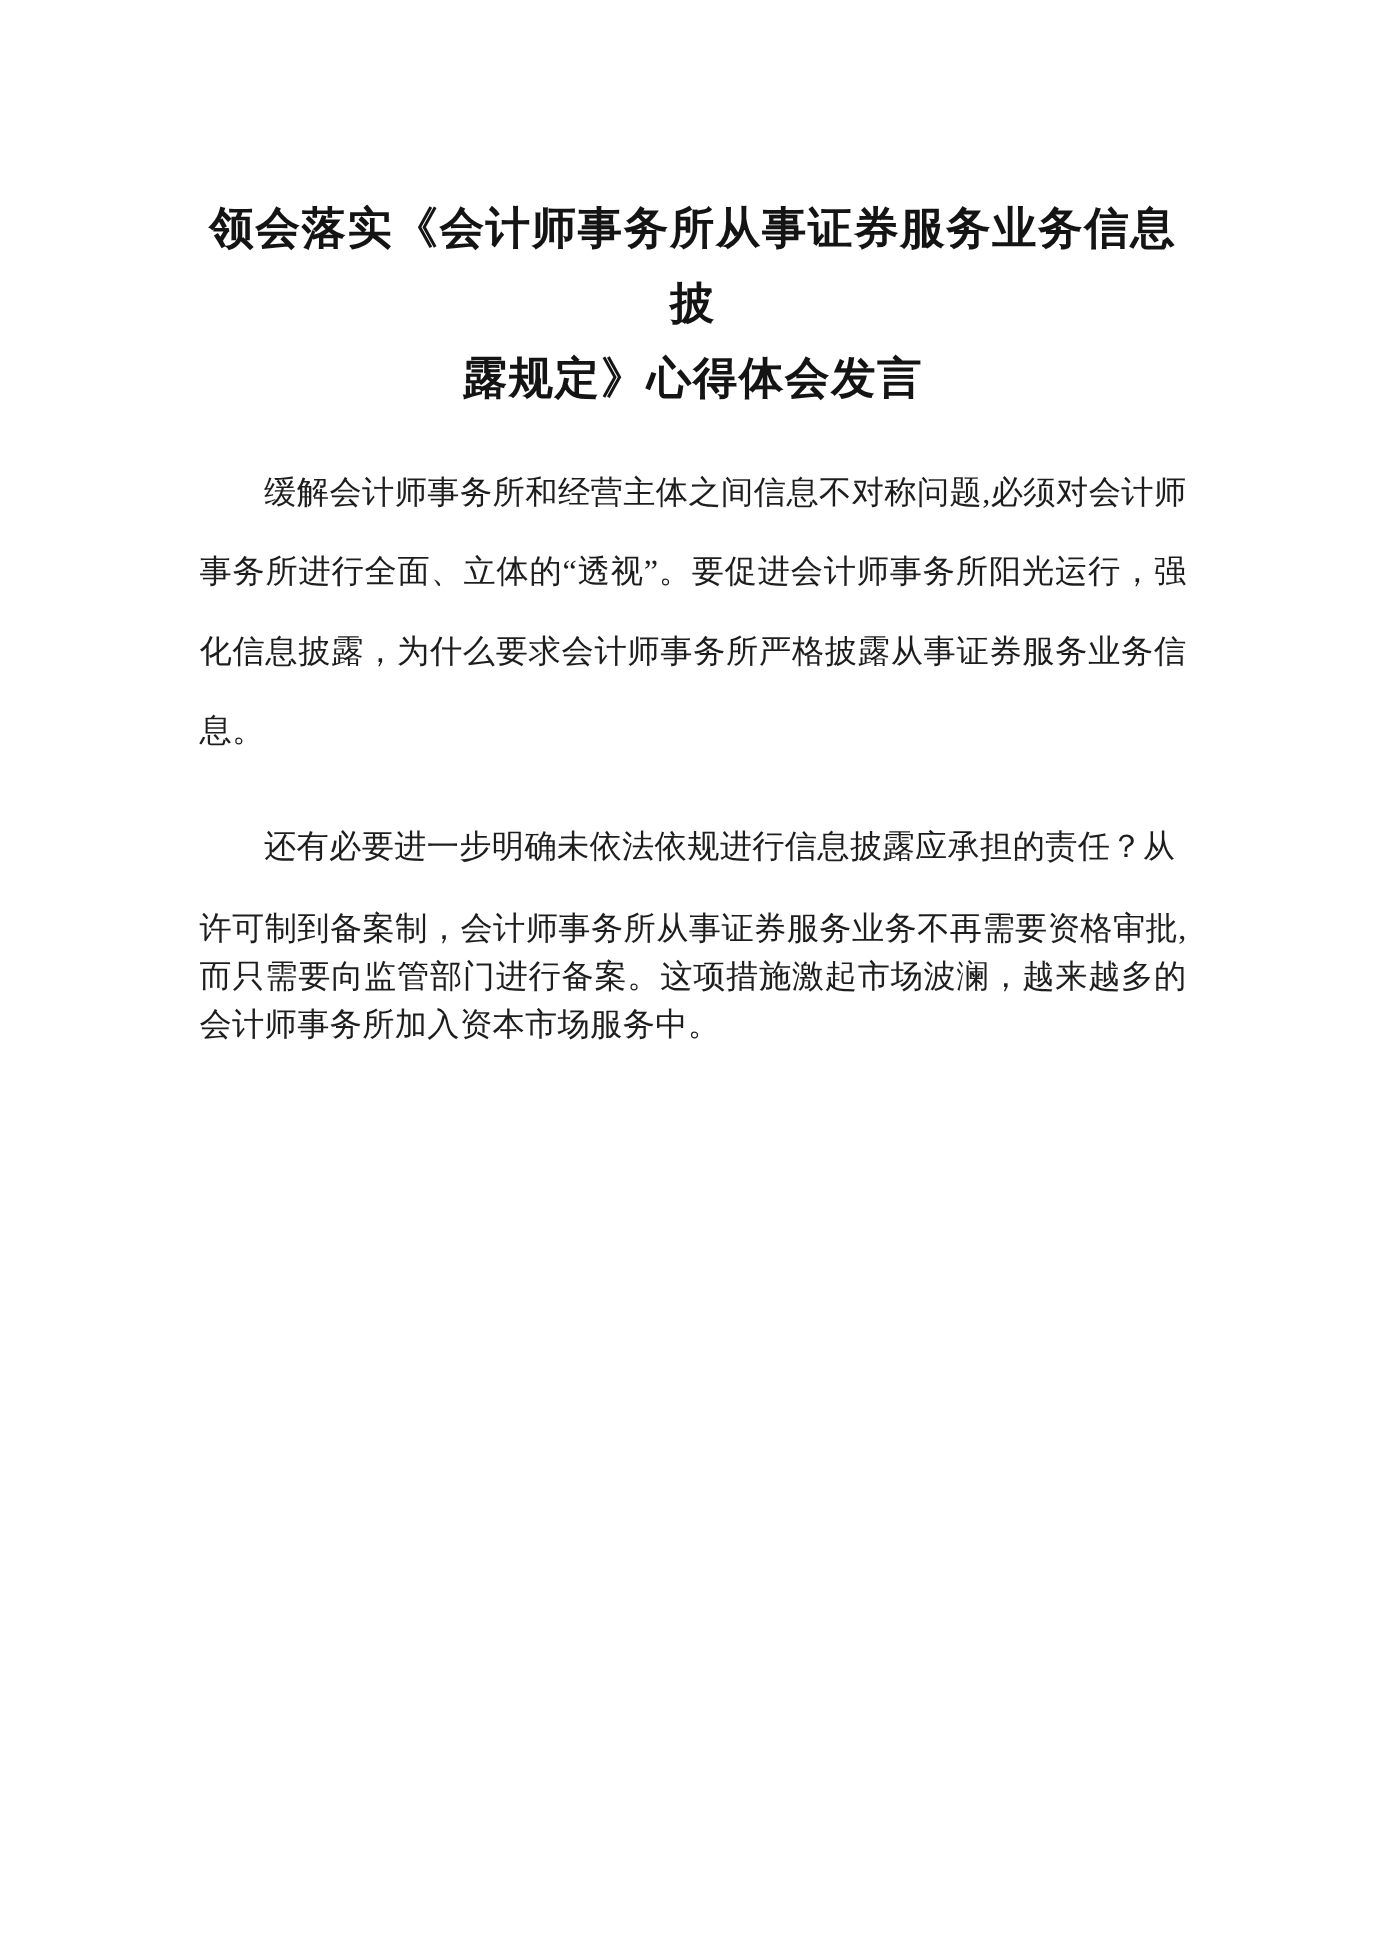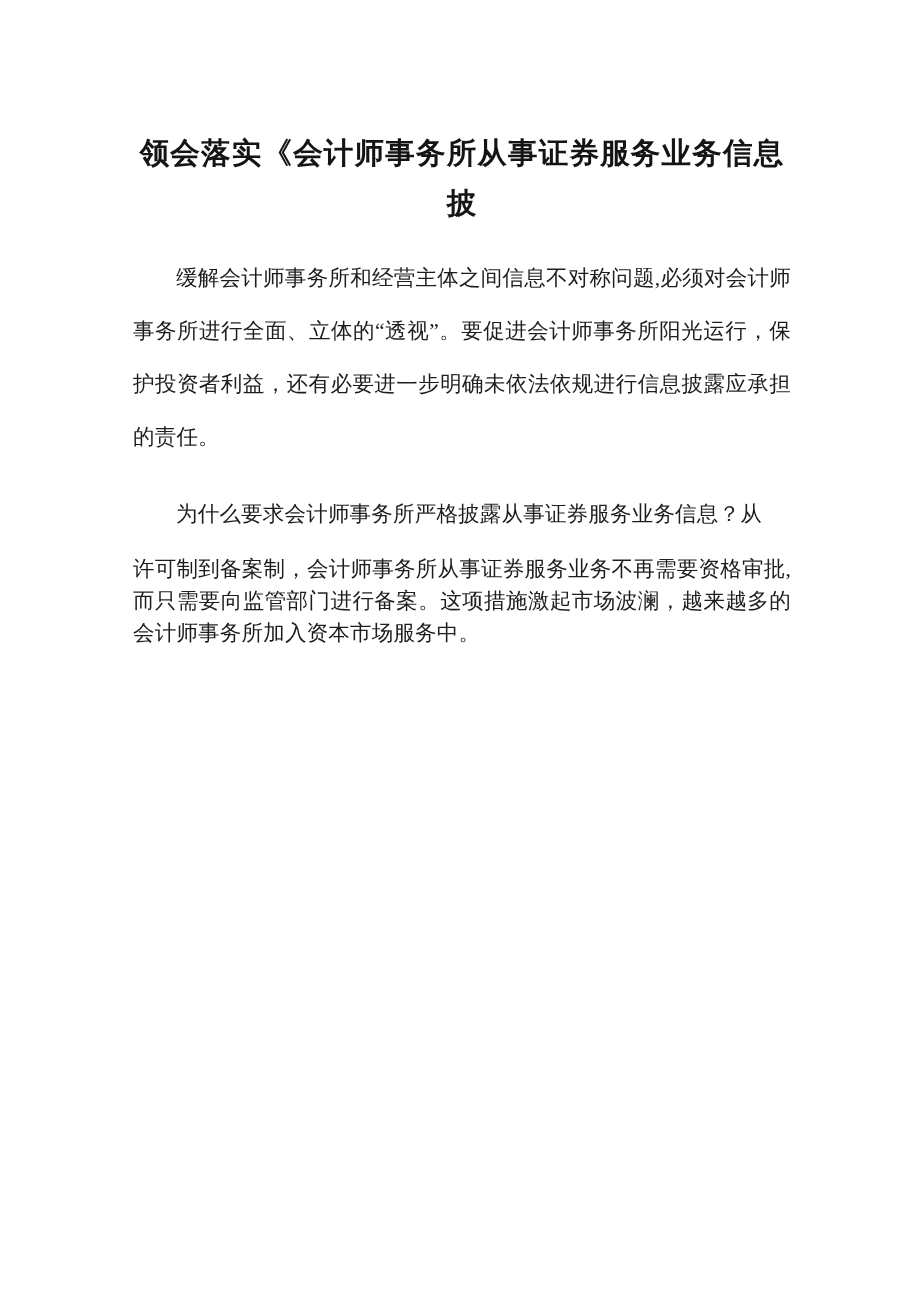--- a/index.html
+++ b/index.html
@@ -79,25 +79,26 @@
   }
 </style>
 </head>
 <body>
 
 <div class="page">
   <div class="doc">
 
     <h1 class="doc-title">
       <span>领会落实《会计师事务所从事证券服务业务信息披</span><br>
+      <span>露规定》心得体会发言</span>
     </h1>
 
-    <p class="para" id="para1"><span class="indent-lead"></span><span>缓解会计师事务所和经营主体之间信息不对称问题,必须对会计师事务所进行全面、立体的“透视”。要促进会计师事务所阳光运行，保护投资者利益，还有必要进一步明确未依法依规进行信息披露应承担的责任。</span></p>
+    <p class="para" id="para1"><span class="indent-lead"></span><span>缓解会计师事务所和经营主体之间信息不对称问题,必须对会计师事务所进行全面、立体的“透视”。要促进会计师事务所阳光运行，强化信息披露，为什么要求会计师事务所严格披露从事证券服务业务信息。</span></p>
 
 
 
     <div class="para-4-wrap">
-      <p class="para-4-head">为什么要求会计师事务所严格披露从事证券服务业务信息？从</p>
+      <p class="para-4-head">还有必要进一步明确未依法依规进行信息披露应承担的责任？从</p>
       <p class="para-4-body">许可制到备案制，会计师事务所从事证券服务业务不再需要资格审批,而只需要向监管部门进行备案。这项措施激起市场波澜，越来越多的会计师事务所加入资本市场服务中。</p>
     </div>
 
   </div>
 </div>
 
 </body></html>

